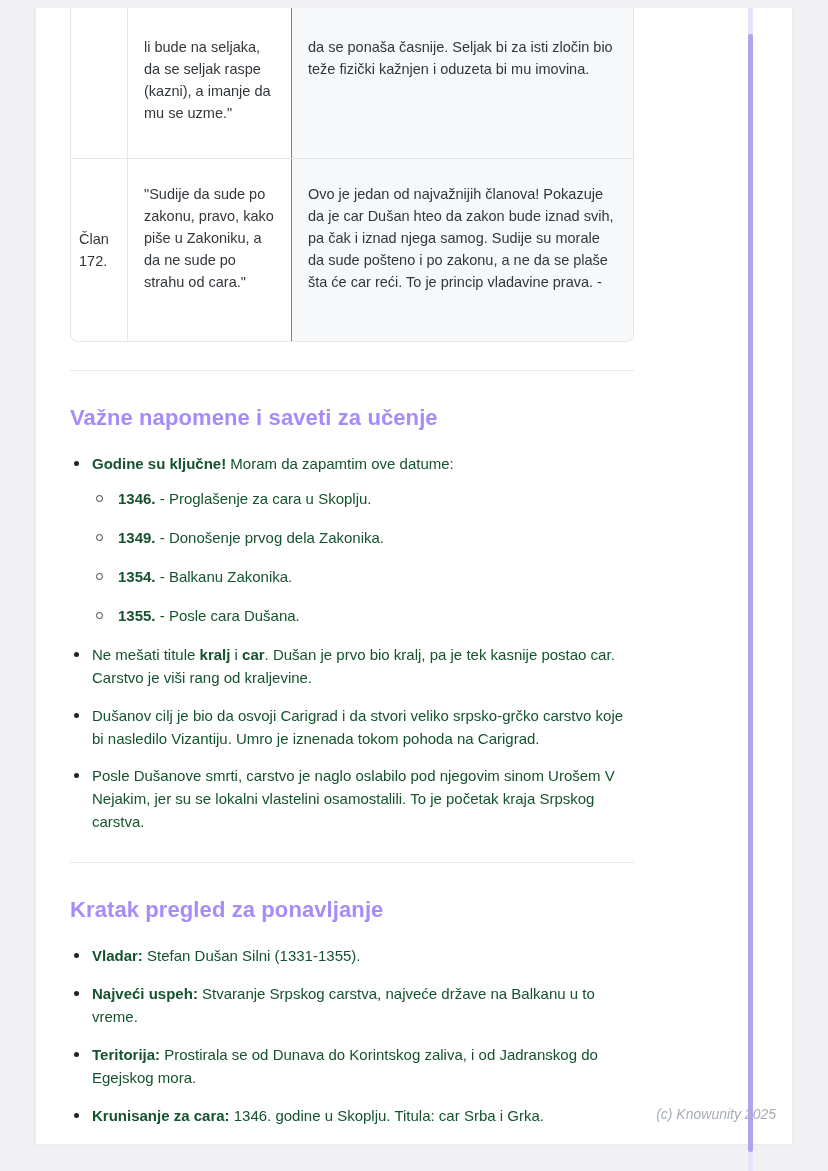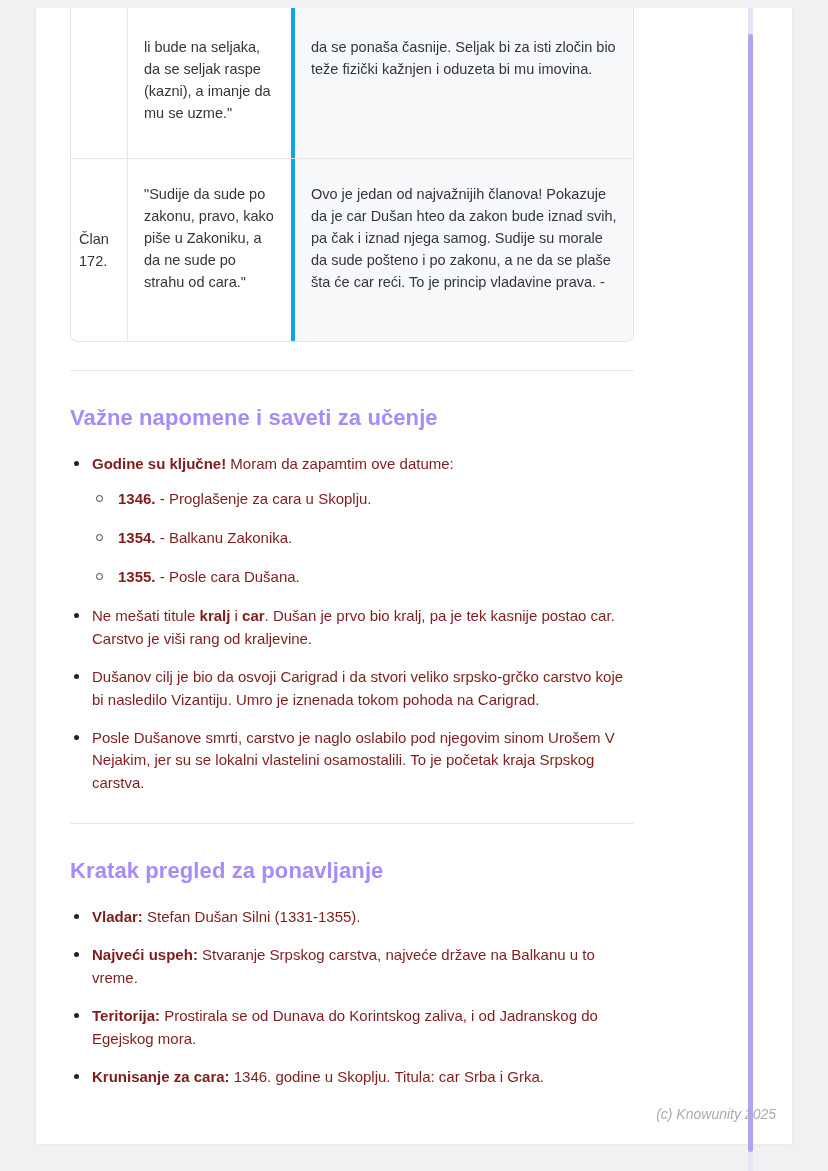--- a/index.html
+++ b/index.html
@@ -36,21 +36,21 @@
     overflow: hidden;
     font-size: 14.5px;
     line-height: 1.52;
     box-sizing: border-box;
   }
   .tr { display: grid; grid-template-columns: 56px 164px 1fr; }
   .tr + .tr { border-top: 1px solid #e4e6ea; }
   .td { padding: 14px 16px; box-sizing: border-box; }
   .td.c1 { padding: 10px 6px 10px 8px; display: flex; align-items: center; }
   .td.c2 { border-left: 1px solid #e4e6ea; }
-  .td.c3 { border-left: 4px solid #0ea5e9; background: var(--table-alt-bg, #f7f8fa); }
+  .td.c3 { border-left: 1px solid #0ea5e9; background: var(--table-alt-bg, #f7f8fa); }
   .tr.r1 { min-height: 150px; }
   .tr.r1 .td.c2, .tr.r1 .td.c3 { padding-top: 28px; }
   .tr.r2 { min-height: 182px; }
   .tr.r2 .td.c2, .tr.r2 .td.c3 { padding-top: 24px; }
   
   .divider { border: none; border-top: 1px solid #e6e8eb; margin: 28px 0 0 0; }
   h2.sec {
     margin: 34px 0 22px 0;
     font-size: 22px;
     font-weight: 700;
@@ -58,21 +58,21 @@
     letter-spacing: .1px;
   }
   
   ul.list { list-style: none; margin: 0; padding: 0; }
   ul.list > li {
     position: relative;
     padding-left: 22px;
     margin-bottom: 15px;
     font-size: 15px;
     line-height: 1.53;
-    color: #7f1d1d;
+    color: #14532d;
   }
   ul.list > li::before {
     content: "";
     position: absolute;
     left: 4px; top: 8px;
     width: 5px; height: 5px;
     border-radius: 50%;
     background: #1f2328;
   }
   ul.sublist { list-style: none; margin: 12px 0 4px 0; padding: 0; }
@@ -138,20 +138,21 @@
 
       <hr class="divider">
 
       <h2 class="sec">Važne napomene i saveti za učenje</h2>
 
       <ul class="list">
         <li>
           <span class="b">Godine su ključne!</span><span> Moram da zapamtim ove datume:</span>
           <ul class="sublist">
             <li><span class="b">1346.</span><span> - Proglašenje za cara u Skoplju.</span></li>
+            <li><span class="b">1349.</span><span> - Donošenje prvog dela Zakonika.</span></li>
             <li><span class="b">1354.</span><span> - Balkanu Zakonika.</span></li>
             <li><span class="b">1355.</span><span> - Posle cara Dušana.</span></li>
           </ul>
         </li>
         <li>
           <span>Ne mešati titule </span><span class="b">kralj</span><span> i </span><span class="b">car</span><span>. Dušan je prvo bio kralj, pa je tek kasnije postao car. Carstvo je viši rang od kraljevine.</span>
         </li>
         <li><span>Dušanov cilj je bio da osvoji Carigrad i da stvori veliko srpsko-grčko carstvo koje bi nasledilo Vizantiju. Umro je iznenada tokom pohoda na Carigrad.</span></li>
         <li><span>Posle Dušanove smrti, carstvo je naglo oslabilo pod njegovim sinom Urošem V Nejakim, jer su se lokalni vlastelini osamostalili. To je početak kraja Srpskog carstva.</span></li>
       </ul>

